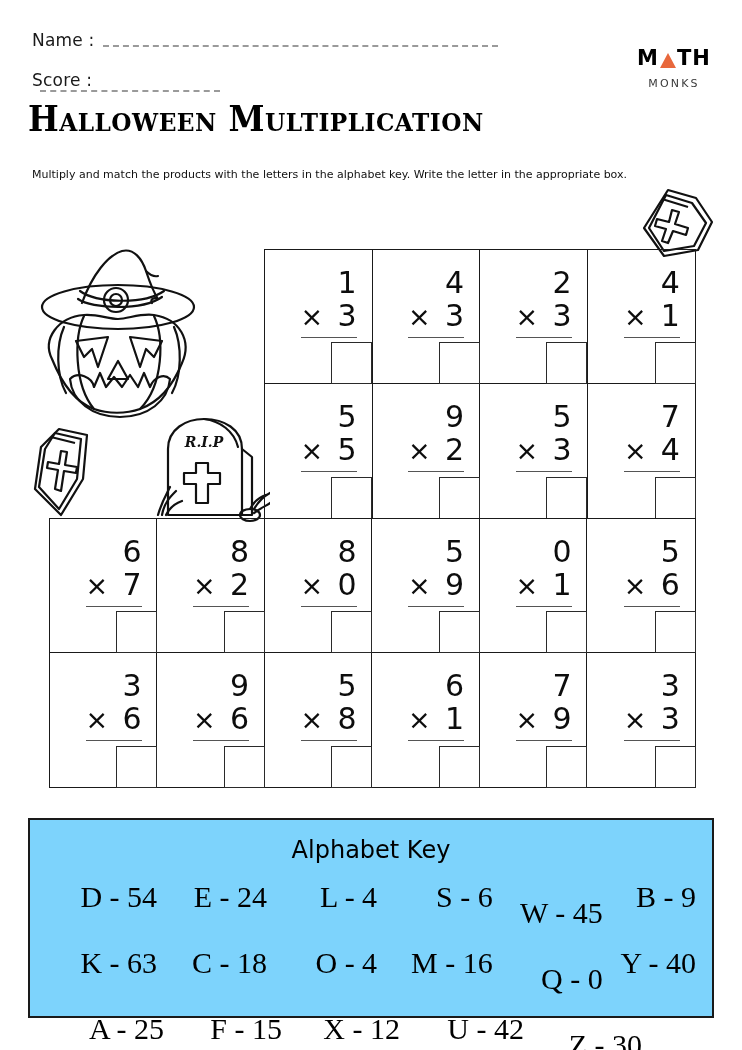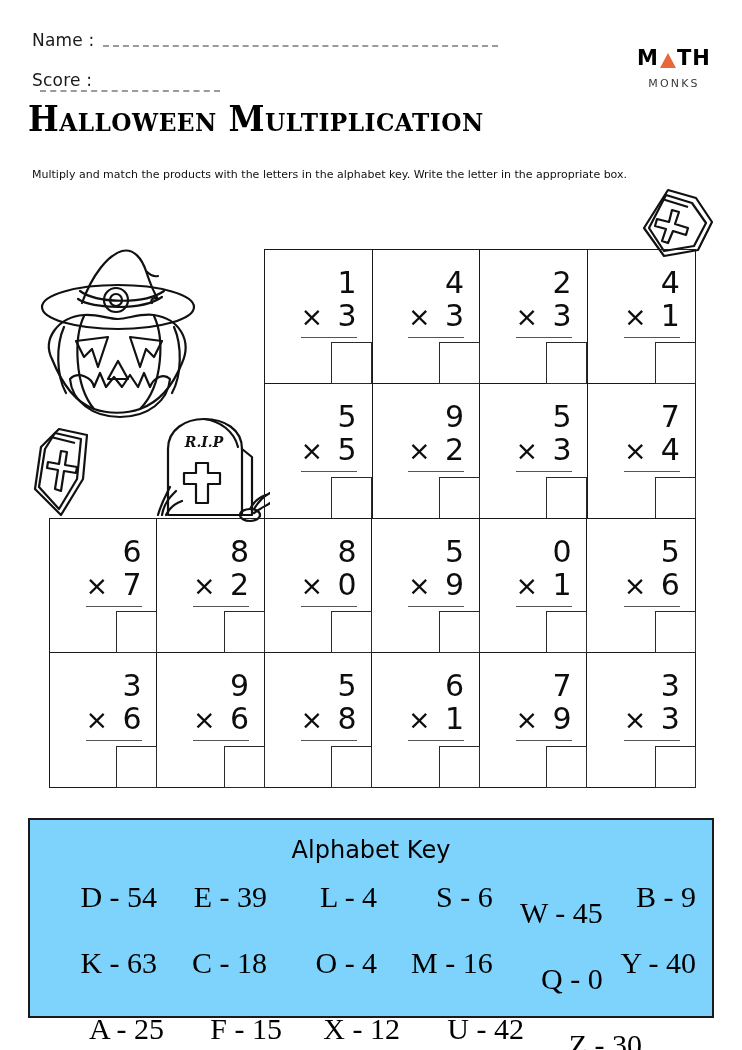--- a/index.html
+++ b/index.html
@@ -509,21 +509,21 @@
       </div>
       <div class="answer-box"></div>
     </div>
   </div>
 
 <div id="key-box">
   <div id="key-title">Alphabet Key</div>
   <div id="key-rows">
       <div class="key-row">
         <div class="key-item">D - 54</div>
-        <div class="key-item">E - 39</div>
+        <div class="key-item">E - 24</div>
         <div class="key-item">L - 4</div>
         <div class="key-item">S - 6</div>
         <div class="key-item">W - 45</div>
         <div class="key-item">B - 9</div>
       </div>
       <div class="key-row">
         <div class="key-item">K - 63</div>
         <div class="key-item">C - 18</div>
         <div class="key-item">O - 4</div>
         <div class="key-item">M - 16</div>

